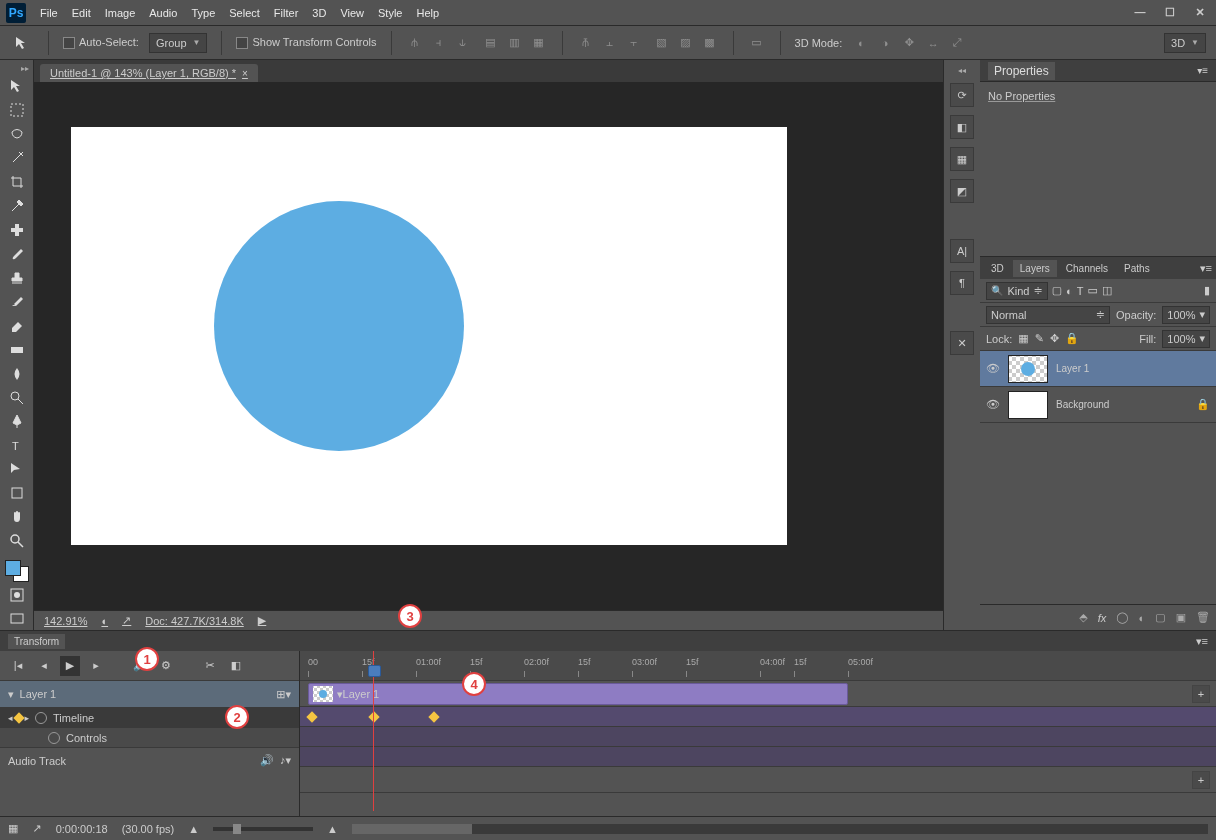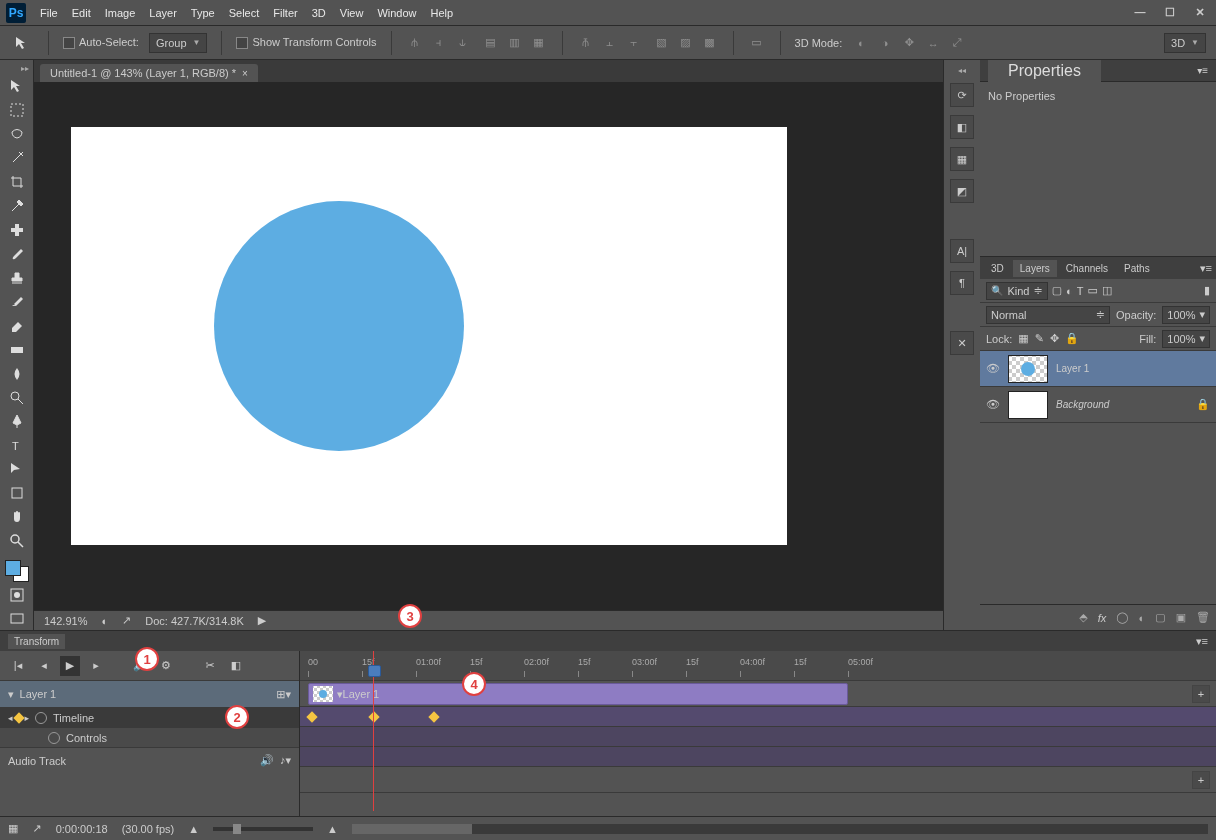--- a/index.html
+++ b/index.html
@@ -20,54 +20,54 @@
 .align-icon { width: 18px; height: 18px; display: flex; align-items: center; justify-content: center; opacity: 0.5; }
 
 .main-area { display: flex; height: 570px; }
 .tools-panel { width: 34px; background: #535353; border-right: 1px solid #2a2a2a; display: flex; flex-direction: column; align-items: center; padding-top: 4px; gap: 2px; }
 .tools-panel .expand { font-size: 8px; color: #aaa; width: 100%; text-align: right; padding-right: 4px; height: 10px; }
 .tool { width: 24px; height: 24px; display: flex; align-items: center; justify-content: center; cursor: pointer; border-radius: 2px; }
 .color-swatches { width: 24px; height: 24px; position: relative; margin-top: 6px; }
 .color-swatches .fg { width: 16px; height: 16px; background: #5dade2; border: 1px solid #222; position: absolute; top: 0; left: 0; z-index: 2; }
 .color-swatches .bg { width: 16px; height: 16px; background: #fff; border: 1px solid #222; position: absolute; bottom: 0; right: 0; }
 
-.doc-area { flex: 1; background: #0f172a; display: flex; flex-direction: column; }
+.doc-area { flex: 1; background: #0f172a; display: flex; flex-direction: column; text-decoration: underline; }
 .doc-tabs { height: 22px; background: #3a3a3a; display: flex; align-items: flex-end; padding-left: 6px; }
 .doc-tab { background: #535353; padding: 3px 10px; border-radius: 3px 3px 0 0; display: flex; align-items: center; gap: 6px; font-size: 10px; }
 .doc-tab .close { font-size: 10px; cursor: pointer; }
 .canvas-container { flex: 1; display: flex; align-items: center; justify-content: center; background: #262626; position: relative; }
 .canvas { width: 716px; height: 418px; background: #fff; display: flex; align-items: center; justify-content: center; position: relative; left: -60px; top: -10px; }
 .circle { width: 250px; height: 250px; background: #5dade2; border-radius: 50%; margin-left: -180px; margin-top: -20px; }
 
 .right-dock { width: 37px; background: #535353; border-left: 1px solid #2a2a2a; display: flex; flex-direction: column; align-items: center; padding-top: 6px; gap: 8px; }
 .right-dock .expand { font-size: 8px; color: #aaa; }
 .dock-icon { width: 24px; height: 24px; border: 1px solid #3a3a3a; background: #4a4a4a; display: flex; align-items: center; justify-content: center; cursor: pointer; }
 
 .right-panels { width: 236px; background: #535353; display: flex; flex-direction: column; }
 .panel-header { height: 22px; background: #3f3f3f; display: flex; align-items: center; padding: 0 8px; border-bottom: 1px solid #2a2a2a; }
-.panel-header .tab { font-size: 16px; color: #ddd; padding: 2px 20px; }
+.panel-header .tab { font-size: 12px; color: #ddd; padding: 2px 6px; }
 .panel-header .tab.active { background: #535353; }
 .panel-header .menu { margin-left: auto; font-size: 10px; cursor: pointer; }
-.properties-body { flex: 1; padding: 8px; font-size: 10px; color: #999; }
+.properties-body { flex: 1; padding: 8px; font-size: 10px; color: #999; text-decoration: underline; }
 
 .layers-section { height: 374px; display: flex; flex-direction: column; border-top: 1px solid #2a2a2a; }
 .layers-tabs { height: 22px; background: #3f3f3f; display: flex; align-items: center; padding: 0 4px; gap: 2px; }
 .layers-tabs .tab { font-size: 10px; padding: 3px 7px; cursor: pointer; }
 .layers-tabs .tab.active { background: #535353; }
 .layers-filter { height: 24px; display: flex; align-items: center; padding: 0 6px; gap: 4px; border-bottom: 1px solid #3a3a3a; }
 .layers-mode { height: 24px; display: flex; align-items: center; padding: 0 6px; gap: 6px; border-bottom: 1px solid #3a3a3a; }
 .layers-lock { height: 24px; display: flex; align-items: center; padding: 0 6px; gap: 6px; border-bottom: 1px solid #3a3a3a; }
 .layer-row { height: 36px; display: flex; align-items: center; padding: 0 6px; gap: 8px; border-bottom: 1px solid #3a3a3a; }
 .layer-row.selected { background: #607a9e; }
 .layer-row .eye { width: 14px; text-align: center; cursor: pointer; }
 .layer-thumb { width: 40px; height: 28px; background: #fff; border: 1px solid #222; display: flex; align-items: center; justify-content: center; position: relative; }
 .layer-thumb.checker { background: repeating-conic-gradient(#ccc 0% 25%, #fff 0% 50%) 50% / 8px 8px; }
 .layer-thumb .mini-circle { width: 14px; height: 14px; background: #5dade2; border-radius: 50%; }
 .layer-name { font-size: 10px; }
-.layer-italic { font-style: italic; }
+.layer-italic { }
 .layers-footer { height: 26px; border-top: 1px solid #2a2a2a; display: flex; align-items: center; justify-content: flex-end; padding: 0 6px; gap: 10px; margin-top: auto; }
 .layers-footer span { font-size: 11px; color: #aaa; cursor: pointer; }
 
 .status-bar { height: 20px; background: #535353; border-top: 1px solid #2a2a2a; display: flex; align-items: center; padding: 0 10px; gap: 14px; font-size: 10px; color: #ccc; }
 
 .timeline-panel { height: 210px; background: #535353; border-top: 1px solid #2a2a2a; display: flex; flex-direction: column; }
 .timeline-header { height: 20px; background: #3f3f3f; display: flex; align-items: center; padding: 0 8px; }
 .timeline-header .tab { font-size: 10px; padding: 2px 6px; background: #535353; }
 .timeline-controls { height: 30px; display: flex; align-items: center; padding: 0 8px; gap: 6px; border-bottom: 1px solid #3a3a3a; }
 .tl-btn { width: 20px; height: 20px; display: flex; align-items: center; justify-content: center; cursor: pointer; font-size: 11px; color: #ccc; }
@@ -106,27 +106,27 @@
 .lock-icon { font-size: 11px; margin-left: auto; color: #aaa; }
 </style>
 </head>
 <body>
 
 <div class="menubar">
   <div class="ps-logo">Ps</div>
   <span class="menu-item">File</span>
   <span class="menu-item">Edit</span>
   <span class="menu-item">Image</span>
-  <span class="menu-item">Layer</span>
+  <span class="menu-item">Audio</span>
   <span class="menu-item">Type</span>
   <span class="menu-item">Select</span>
   <span class="menu-item">Filter</span>
   <span class="menu-item">3D</span>
   <span class="menu-item">View</span>
-  <span class="menu-item">Window</span>
+  <span class="menu-item">Style</span>
   <span class="menu-item">Help</span>
   <div class="win-controls">
     <span>—</span>
     <span>☐</span>
     <span>✕</span>
   </div>
 </div>
 
 <div class="optionsbar">
   <div class="tool-icon">
@@ -461,21 +461,21 @@
     <div class="timeline-right">
       <div class="ruler">
         <span class="ruler-tick" style="left:8px">00</span>
         <span class="ruler-tick" style="left:62px">15f</span>
         <span class="ruler-tick" style="left:116px">01:00f</span>
         <span class="ruler-tick" style="left:170px">15f</span>
         <span class="ruler-tick" style="left:224px">02:00f</span>
         <span class="ruler-tick" style="left:278px">15f</span>
         <span class="ruler-tick" style="left:332px">03:00f</span>
         <span class="ruler-tick" style="left:386px">15f</span>
-        <span class="ruler-tick" style="left:440px">04:00f</span>
+        <span class="ruler-tick" style="left:460px">04:00f</span>
         <span class="ruler-tick" style="left:494px">15f</span>
         <span class="ruler-tick" style="left:548px">05:00f</span>
       </div>
       <div class="playhead" style="left:73px"></div>
       <div class="track-row">
         <div class="clip" style="left:8px; width:540px">
           <div class="clip-thumb">
               <div class="mini"></div>
             </div>
           <span>▾</span>

